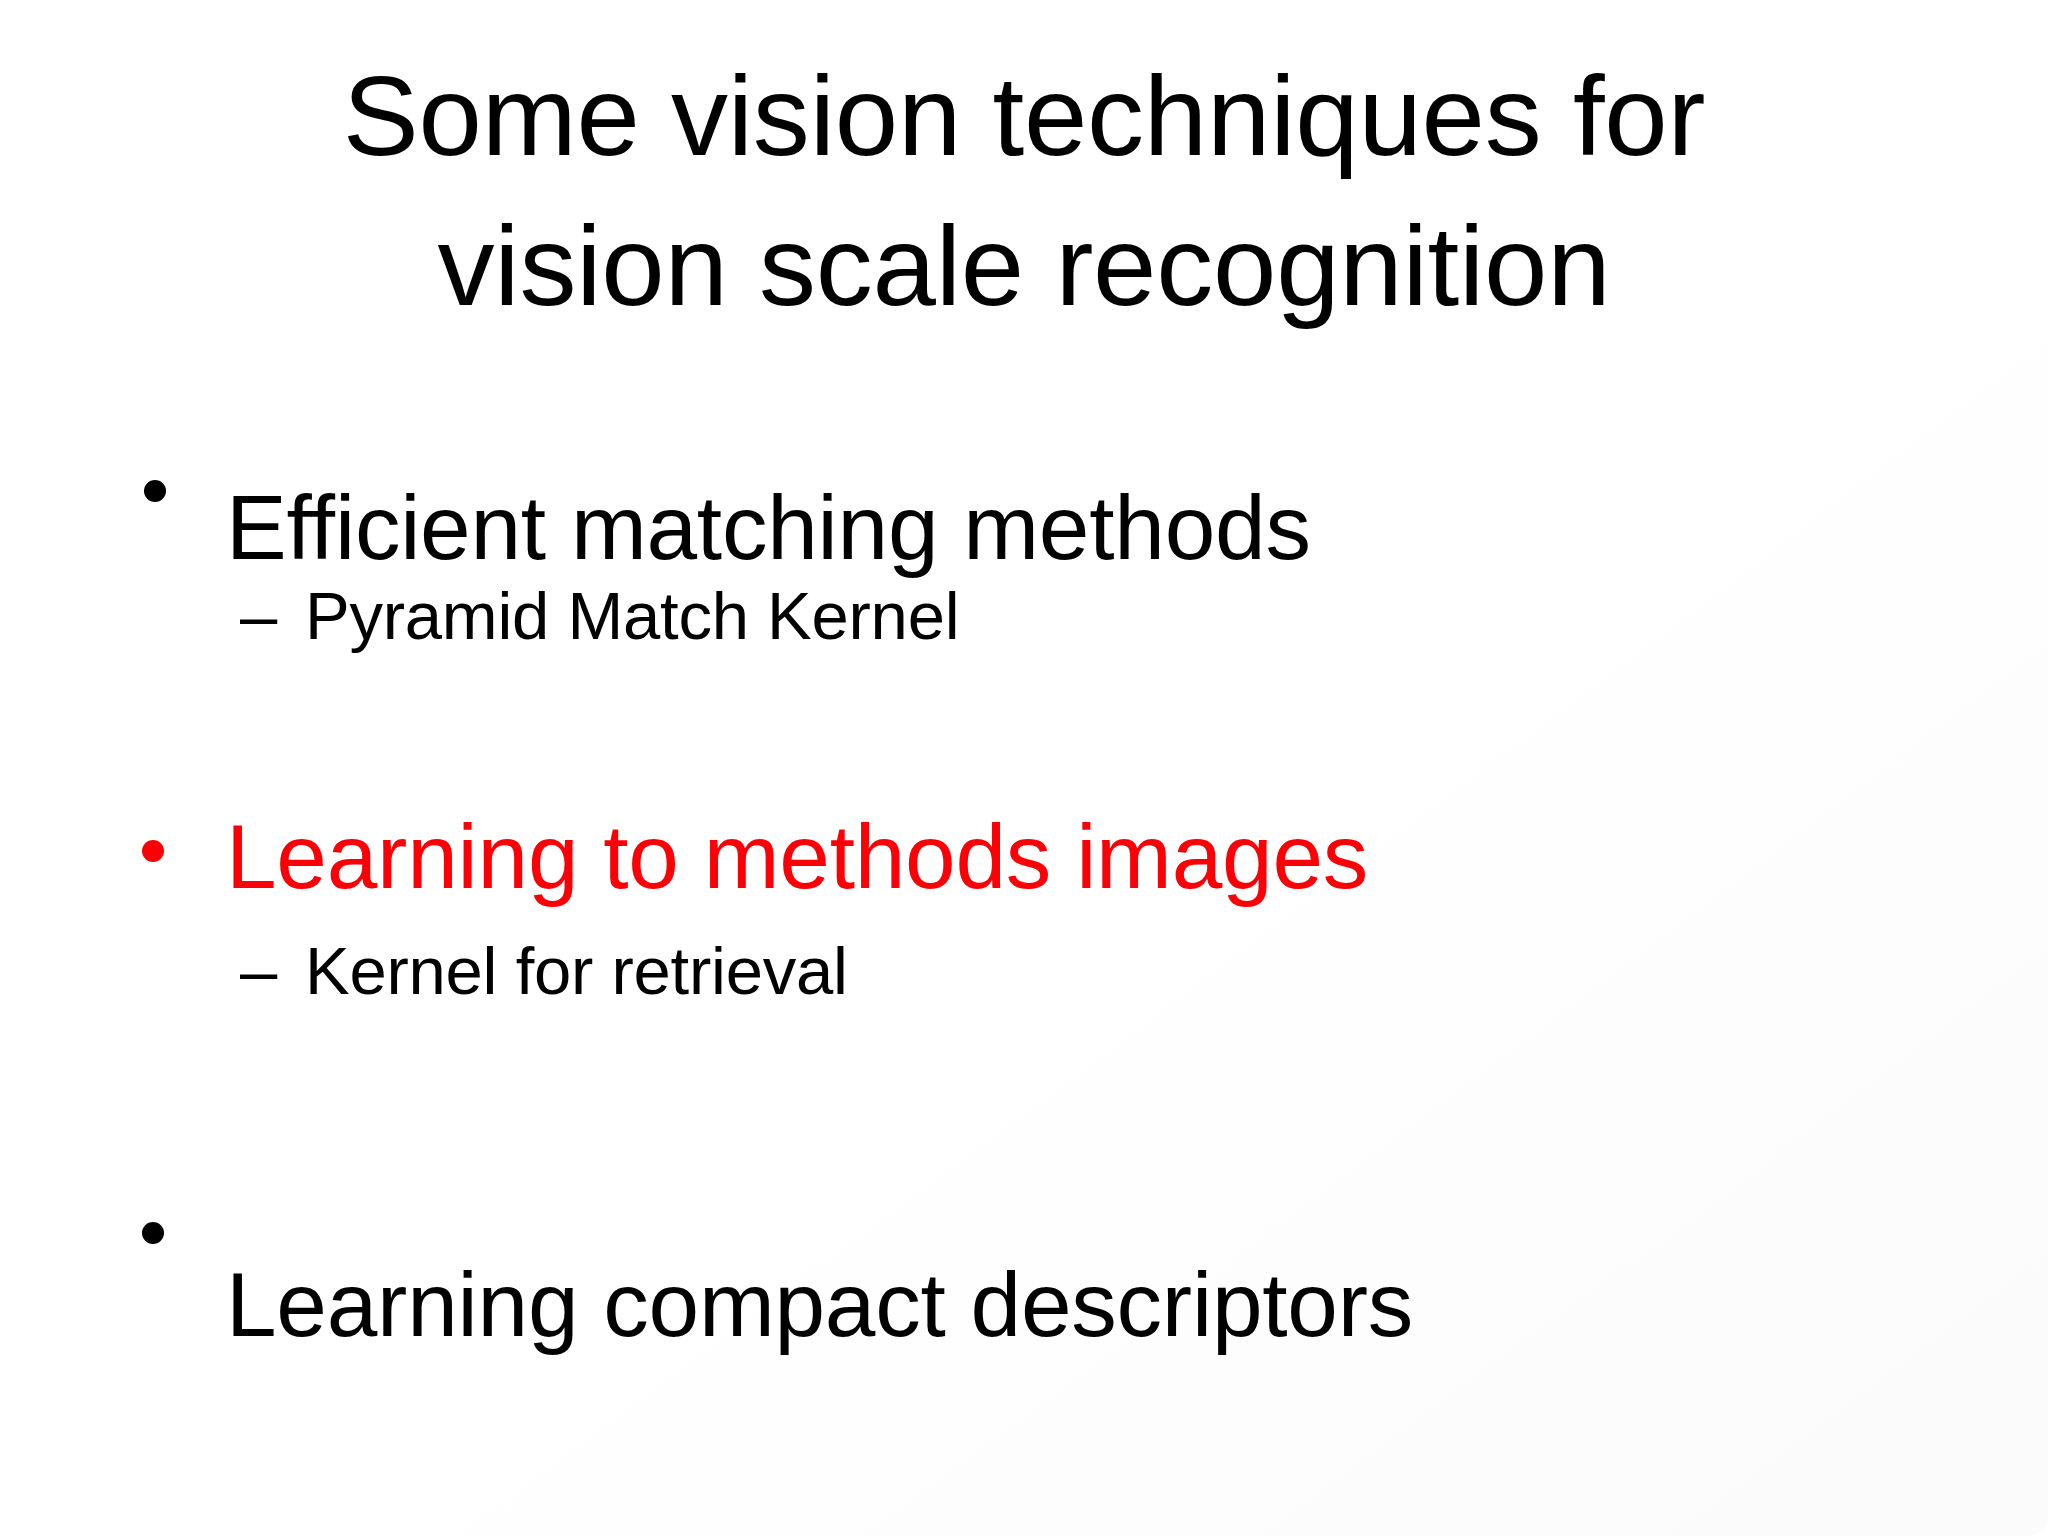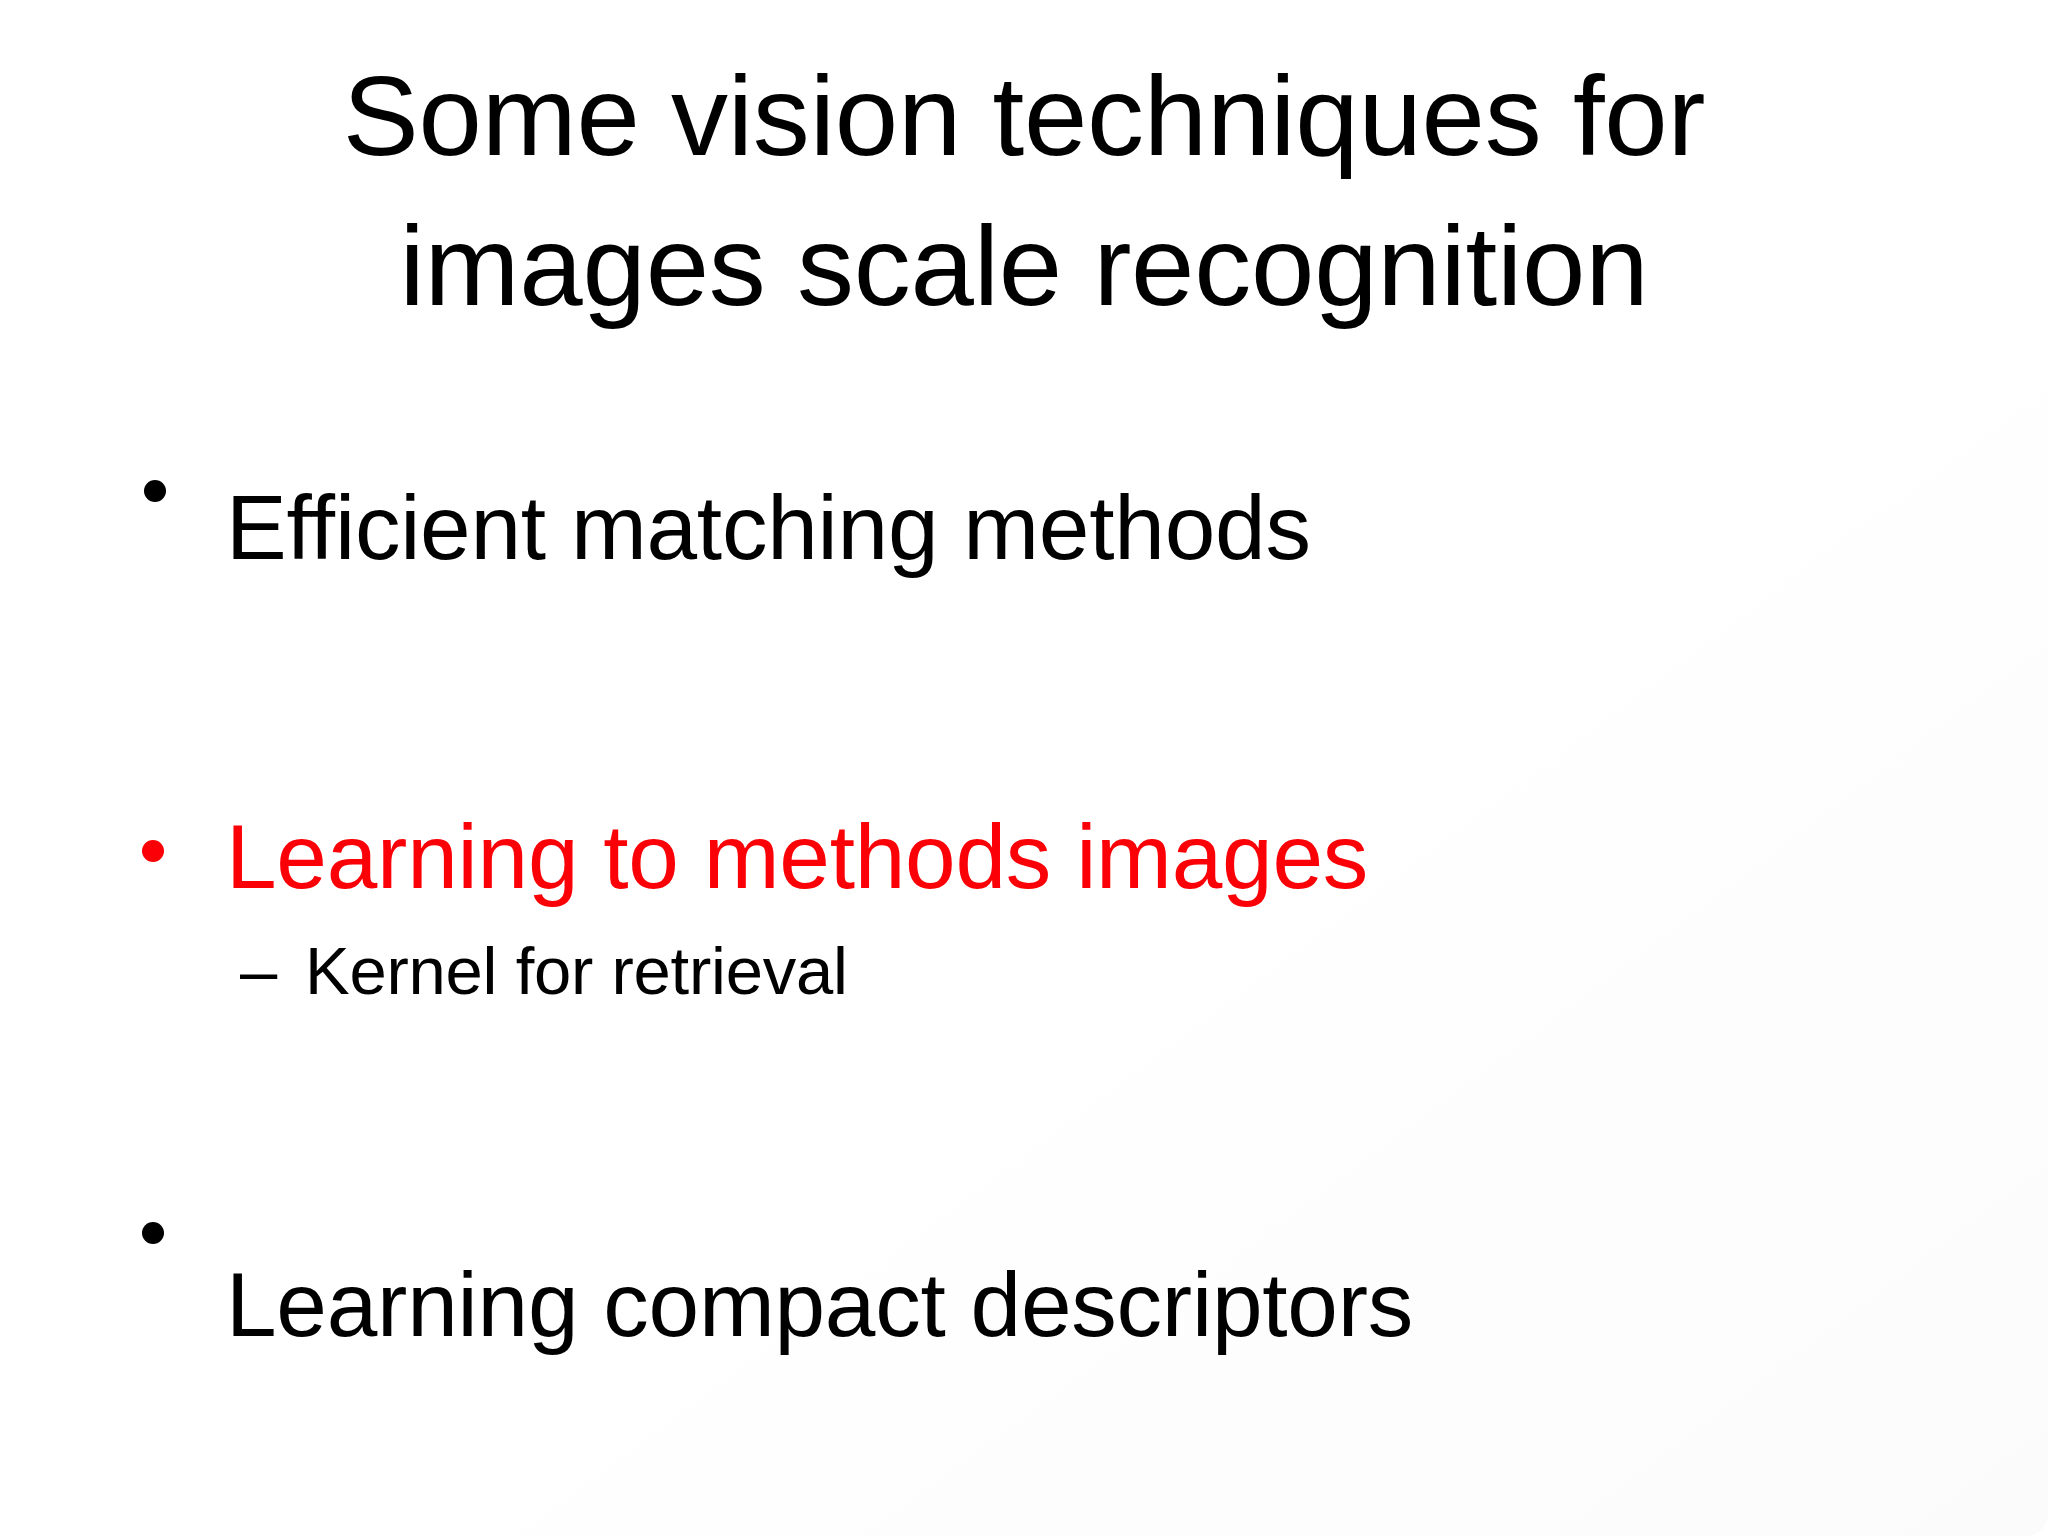--- a/index.html
+++ b/index.html
@@ -63,26 +63,29 @@
   .d2  { left: 142px; top: 840px; }
   .d3  { left: 142px; top: 1222px; }
 </style>
 </head>
 <body>
 
 <div class="slide">
 
   <header class="title">
     <div>Some vision techniques for</div>
-    <div>images scale recognition</div>
+    <div>vision scale recognition</div>
   </header>
 
   <span class="dot d1" style="background: rgb(0, 0, 0);"></span>
   <div class="line-l1 t1" style="color: rgb(0, 0, 0);">Efficient matching methods</div>
 
+  <div class="line-l2 t2">
+    <span class="dash">–</span><span>Pyramid Match Kernel</span>
+  </div>
 
   <span class="dot d2" style="background: rgb(251, 0, 6);"></span>
   <div class="line-l1 t3" style="color: rgb(251, 0, 6);">Learning to methods images</div>
 
   <div class="line-l2 t4">
     <span class="dash">–</span><span>Kernel for retrieval</span>
   </div>
 
   <span class="dot d3" style="background: rgb(0, 0, 0);"></span>
   <div class="line-l1 t5" style="color: rgb(0, 0, 0);">Learning compact descriptors</div>

